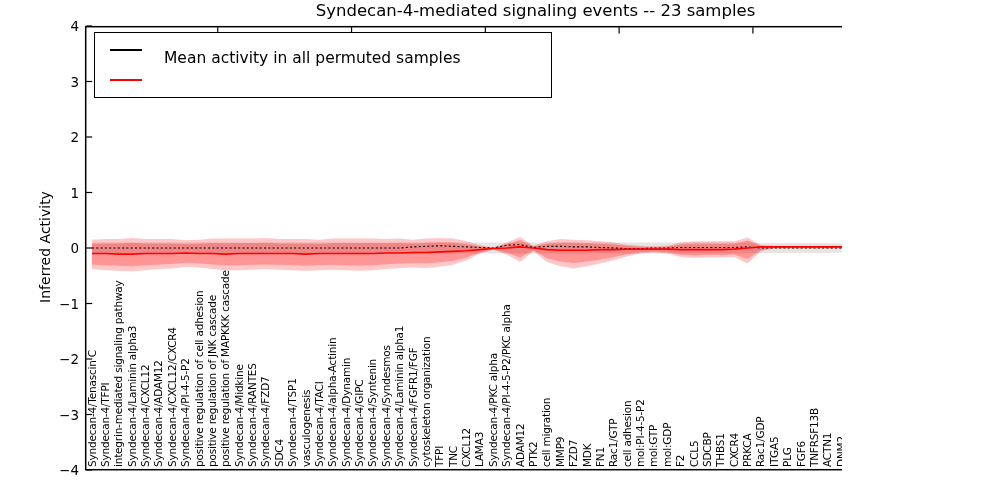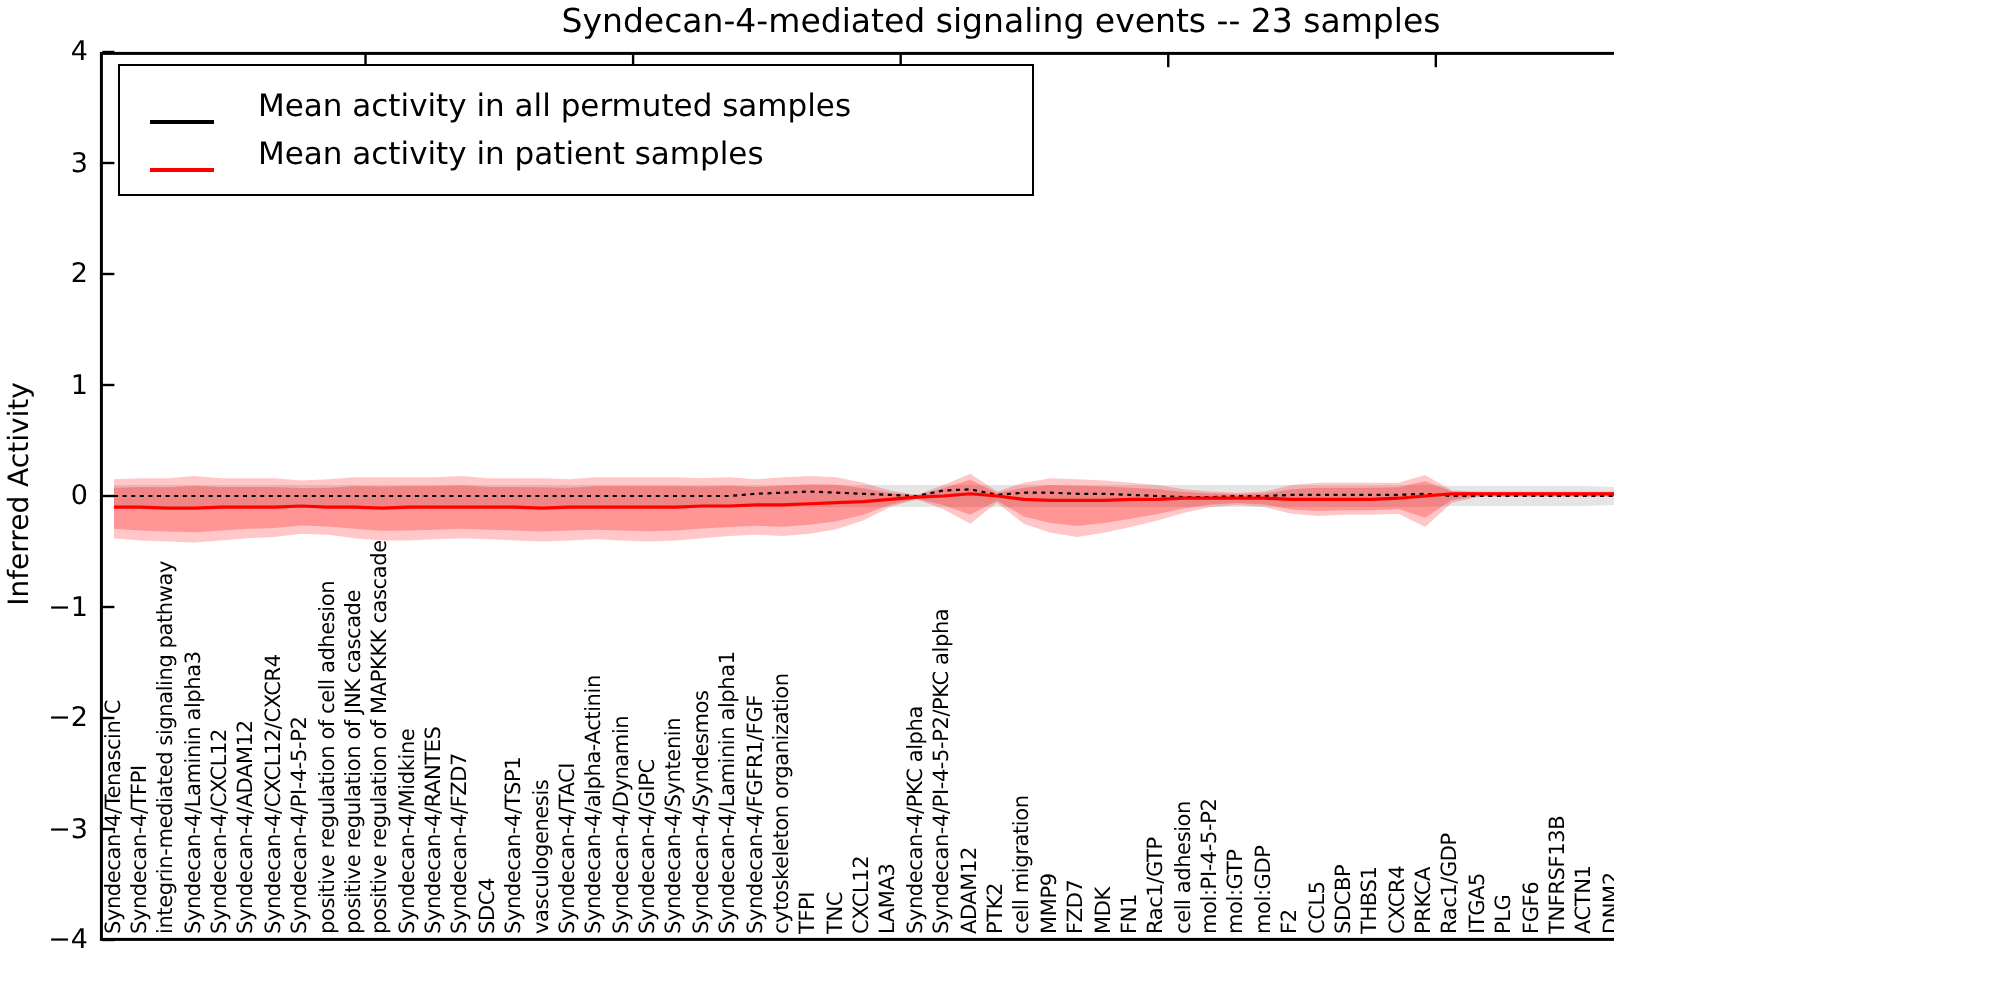--- a/index.html
+++ b/index.html
@@ -1,28 +1,28 @@
 <!DOCTYPE html>
 <html><head>
 <meta charset="utf-8">
 <style>
   html,body{margin:0;padding:0;background:#fff;}
   .figure{position:relative;width:807px;height:500px;background:#ffffff;
-          font-family:"DejaVu Sans","Liberation Sans",sans-serif;color:#000;overflow:hidden;}
+          font-family:"DejaVu Sans","Liberation Sans",sans-serif;color:#000;overflow:hidden;margin-left:35px;}
   .title{position:absolute;left:50px;top:1px;width:901px;text-align:center;font-size:16.5px;}
   .ylabel{position:absolute;left:-80px;top:239px;width:180px;text-align:center;
           transform:rotate(-90deg);font-size:14px;}
   .xaxislabel{position:absolute;left:50px;top:478px;width:901px;text-align:center;font-size:14px;}
   #chart{position:absolute;left:0;top:0;}
   .ytick{position:absolute;width:44px;text-align:right;font-size:13.5px;line-height:18px;}
   .xcat{position:absolute;font-size:10.5px;line-height:13px;white-space:nowrap;
         transform:rotate(-90deg);transform-origin:0 100%;letter-spacing:-0.2px;}
   .legend{position:absolute;left:59px;top:32px;width:458px;height:66px;border:1.6px solid #000;
           background:#fff;display:flex;flex-direction:column;justify-content:space-evenly;box-sizing:border-box;padding:4px 0;}
-  .legend-row{display:flex;align-items:flex-end;padding-left:15px;}
+  .legend-row{display:flex;align-items:flex-start;padding-left:15px;}
   .legend-swatch{width:32px;height:2px;background:#000;margin-right:22px;flex:0 0 auto;}
   .legend-label{font-size:15.5px;}
 </style>
 </head>
 <body>
 
 <div class="figure">
   <div class="title">Syndecan-4-mediated signaling events -- 23 samples</div>
   <div class="ylabel">Inferred Activity</div>
 
@@ -140,16 +140,15 @@
       <div class="xcat" style="left: 946.5px; top: 454px;">alpha5/beta1 Integrin</div>
     </div>
 
   <div class="legend">
     <div class="legend-row">
       <span class="legend-swatch" style="background: rgb(0, 0, 0);"></span>
       <span class="legend-label">Mean activity in all permuted samples</span>
     </div>
     <div class="legend-row">
       <span class="legend-swatch" style="background: rgb(255, 0, 0);"></span>
-      <span class="legend-label">Mean activity in patient samples</span>
     </div>
   </div>
 </div>
 
 </body></html>

